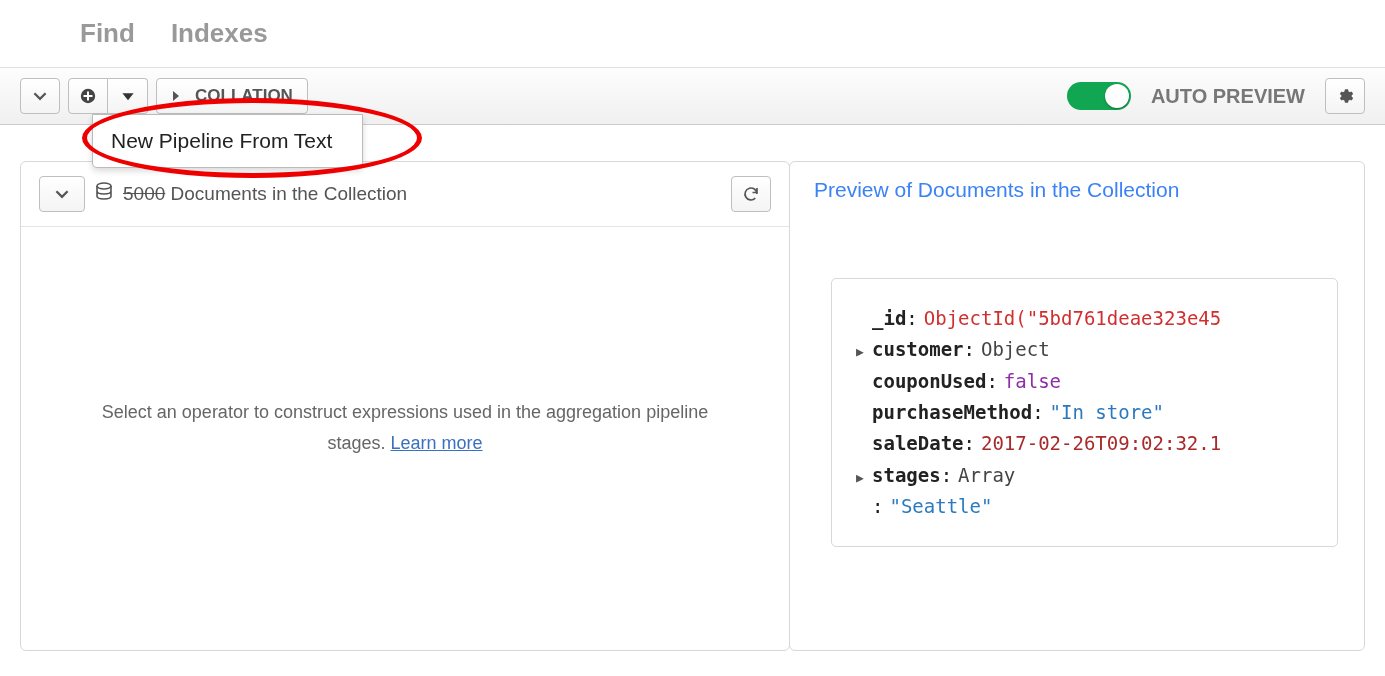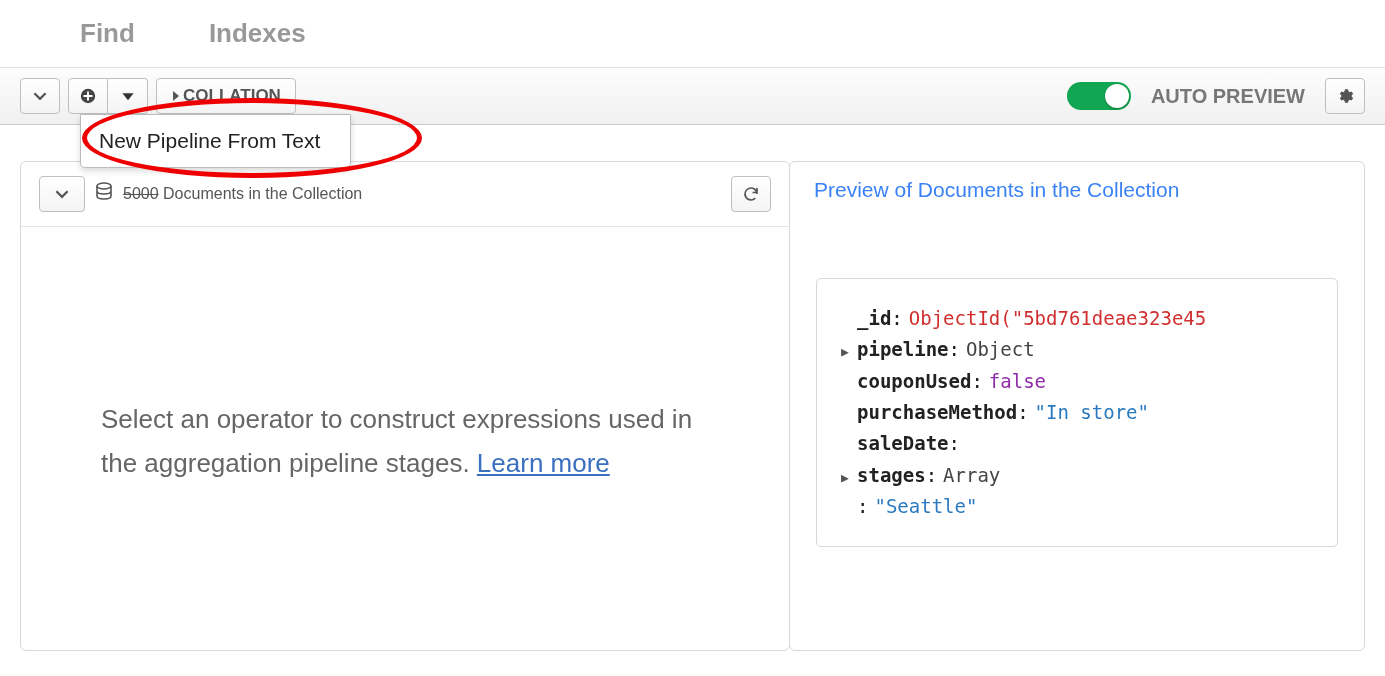--- a/index.html
+++ b/index.html
@@ -1,53 +1,53 @@
 <!DOCTYPE html>
 <html><head>
 <meta charset="utf-8">
 <style>
 * { box-sizing: border-box; margin: 0; padding: 0; }
 body { font-family: -apple-system, BlinkMacSystemFont, "Segoe UI", Helvetica, Arial, sans-serif; background: #fff; }
 
-.tabs { display: flex; gap: 74px; padding: 18px 0 18px 80px; border-bottom: 1px solid #e0e0e0; }
+.tabs { display: flex; gap: 36px; padding: 18px 0 18px 80px; border-bottom: 1px solid #e0e0e0; }
 .tab { font-size: 26px; font-weight: 700; color: #999; cursor: pointer; }
 .tab.active { color: #11a651; }
 
 .toolbar { display: flex; align-items: center; padding: 10px 20px; background: linear-gradient(#fdfdfd,#f0f0f0); border-bottom: 1px solid #ccc; gap: 8px; position: relative; }
 .btn { display: inline-flex; align-items: center; justify-content: center; height: 36px; border: 1px solid #bfbfbf; border-radius: 4px; background: linear-gradient(#fff,#f4f4f4); cursor: pointer; }
 .btn-sq { width: 40px; }
-.btn-wide { padding: 0 14px; font-size: 17px; font-weight: 700; color: #555; gap: 2px; }
+.btn-wide { padding: 0 14px; font-size: 17px; font-weight: 700; color: #555; gap: 14px; }
 .btn-group { display: flex; }
 .btn-group .btn:first-child { border-top-right-radius:0; border-bottom-right-radius:0; }
 .btn-group .btn:last-child { border-top-left-radius:0; border-bottom-left-radius:0; border-left:none; }
 
 .spacer { flex: 1; }
 
 .toggle { width: 64px; height: 28px; border-radius: 14px; background: #11a651; position: relative; cursor: pointer; }
 .toggle .knob { position: absolute; right: 2px; top: 2px; width: 24px; height: 24px; border-radius: 50%; background: #fff; box-shadow: 0 1px 2px rgba(0,0,0,.3); }
 .toggle-label { font-size: 20px; font-weight: 700; color: #777; margin: 0 12px; text-align: right; }
 
-.dropdown-menu { position: absolute; top: 46px; left: 80px; background: #fff; border: 1px solid #bbb; border-radius: 0 0 5px 5px; box-shadow: 0 3px 6px rgba(0,0,0,.15); z-index: 10; }
+.dropdown-menu { position: absolute; top: 46px; left: 92px; background: #fff; border: 1px solid #bbb; border-radius: 0 0 5px 5px; box-shadow: 0 3px 6px rgba(0,0,0,.15); z-index: 10; }
 .menu-item { padding: 14px 30px 14px 18px; font-size: 21px; color: #222; cursor: pointer; white-space: nowrap; }
 .callout { position: absolute; top: 30px; left: 82px; width: 340px; height: 80px; border: 5px solid #e00; border-radius: 50%; pointer-events: none; z-index: 11; }
 
 .main { display: flex; padding: 0 20px 20px 20px; }
 .pane { border: 1px solid #d8d8d8; border-radius: 6px; background: #fff; margin-top: 36px; }
 .pane-left { width: 770px; min-height: 490px; }
 .pane-right { flex: 1; min-height: 490px; margin-left: -1px; }
 
-.pane-header { display: flex; align-items: center; padding: 14px 18px; border-bottom: 1px solid #e4e4e4; font-size: 16px; color: #555; gap: 10px; }
+.pane-header { display: flex; align-items: center; padding: 14px 18px; border-bottom: 1px solid #e4e4e4; font-size: 19px; color: #555; gap: 10px; }
 .chevbtn { width: 46px; height: 36px; }
 .db-icon { font-size: 20px; color: #666; }
 .pvh { padding: 16px 24px; font-size: 21px; color: #3b82f6; }
 
-.placeholder { padding: 170px 80px 0 80px; font-size: 26px; color: #666; line-height: 1.7; }
+.placeholder { padding: 170px 80px 0 80px; text-align: center; font-size: 18px; color: #666; line-height: 1.7; }
 .placeholder a { color: #3b6fbf; text-decoration: underline; }
 
-.doc-card { margin: 60px 26px 0 26px; border: 1px solid #d8d8d8; border-radius: 5px; padding: 24px 24px 24px 24px; font-family: "Menlo","Consolas",monospace; font-size: 19px; line-height: 1.65; overflow: hidden; white-space: nowrap; }
+.doc-card { margin: 60px 26px 0 41px; border: 1px solid #d8d8d8; border-radius: 5px; padding: 24px 24px 24px 24px; font-family: "Menlo","Consolas",monospace; font-size: 19px; line-height: 1.65; overflow: hidden; white-space: nowrap; }
 .row { display: flex; align-items: baseline; }
 .exp { width: 16px; color: #555; font-size: 13px; display: inline-block; }
 .key { font-weight: 700; color: #222; }
 .sep { color: #222; margin-right: 6px; }
 .v-fn { color: #d12f2f; }
 .v-type { color: #444; }
 .v-bool { color: #8e2da8; }
 .v-str { color: #2b7abf; }
 .v-date { color: #a82a2a; }
 </style>
@@ -135,40 +135,41 @@
     <div class="pvh">Preview of Documents in the Collection</div>
     <div class="doc-card">
       <div class="row">
           <span class="exp"></span>
           <span class="key">_id</span>
           <span class="sep">:</span>
           <span class="v-fn">ObjectId("5bd761deae323e45</span>
         </div>
       <div class="row">
           <span class="exp">▶</span>
-          <span class="key">pipeline</span>
+          <span class="key">customer</span>
           <span class="sep">:</span>
           <span class="v-type">Object</span>
         </div>
       <div class="row">
           <span class="exp"></span>
           <span class="key">couponUsed</span>
           <span class="sep">:</span>
           <span class="v-bool">false</span>
         </div>
       <div class="row">
           <span class="exp"></span>
           <span class="key">purchaseMethod</span>
           <span class="sep">:</span>
           <span class="v-str">"In store"</span>
         </div>
       <div class="row">
           <span class="exp"></span>
           <span class="key">saleDate</span>
           <span class="sep">:</span>
+          <span class="v-date">2017-02-26T09:02:32.1</span>
         </div>
       <div class="row">
           <span class="exp">▶</span>
           <span class="key">stages</span>
           <span class="sep">:</span>
           <span class="v-type">Array</span>
         </div>
       <div class="row">
           <span class="exp"></span>
           <span class="sep">:</span>

